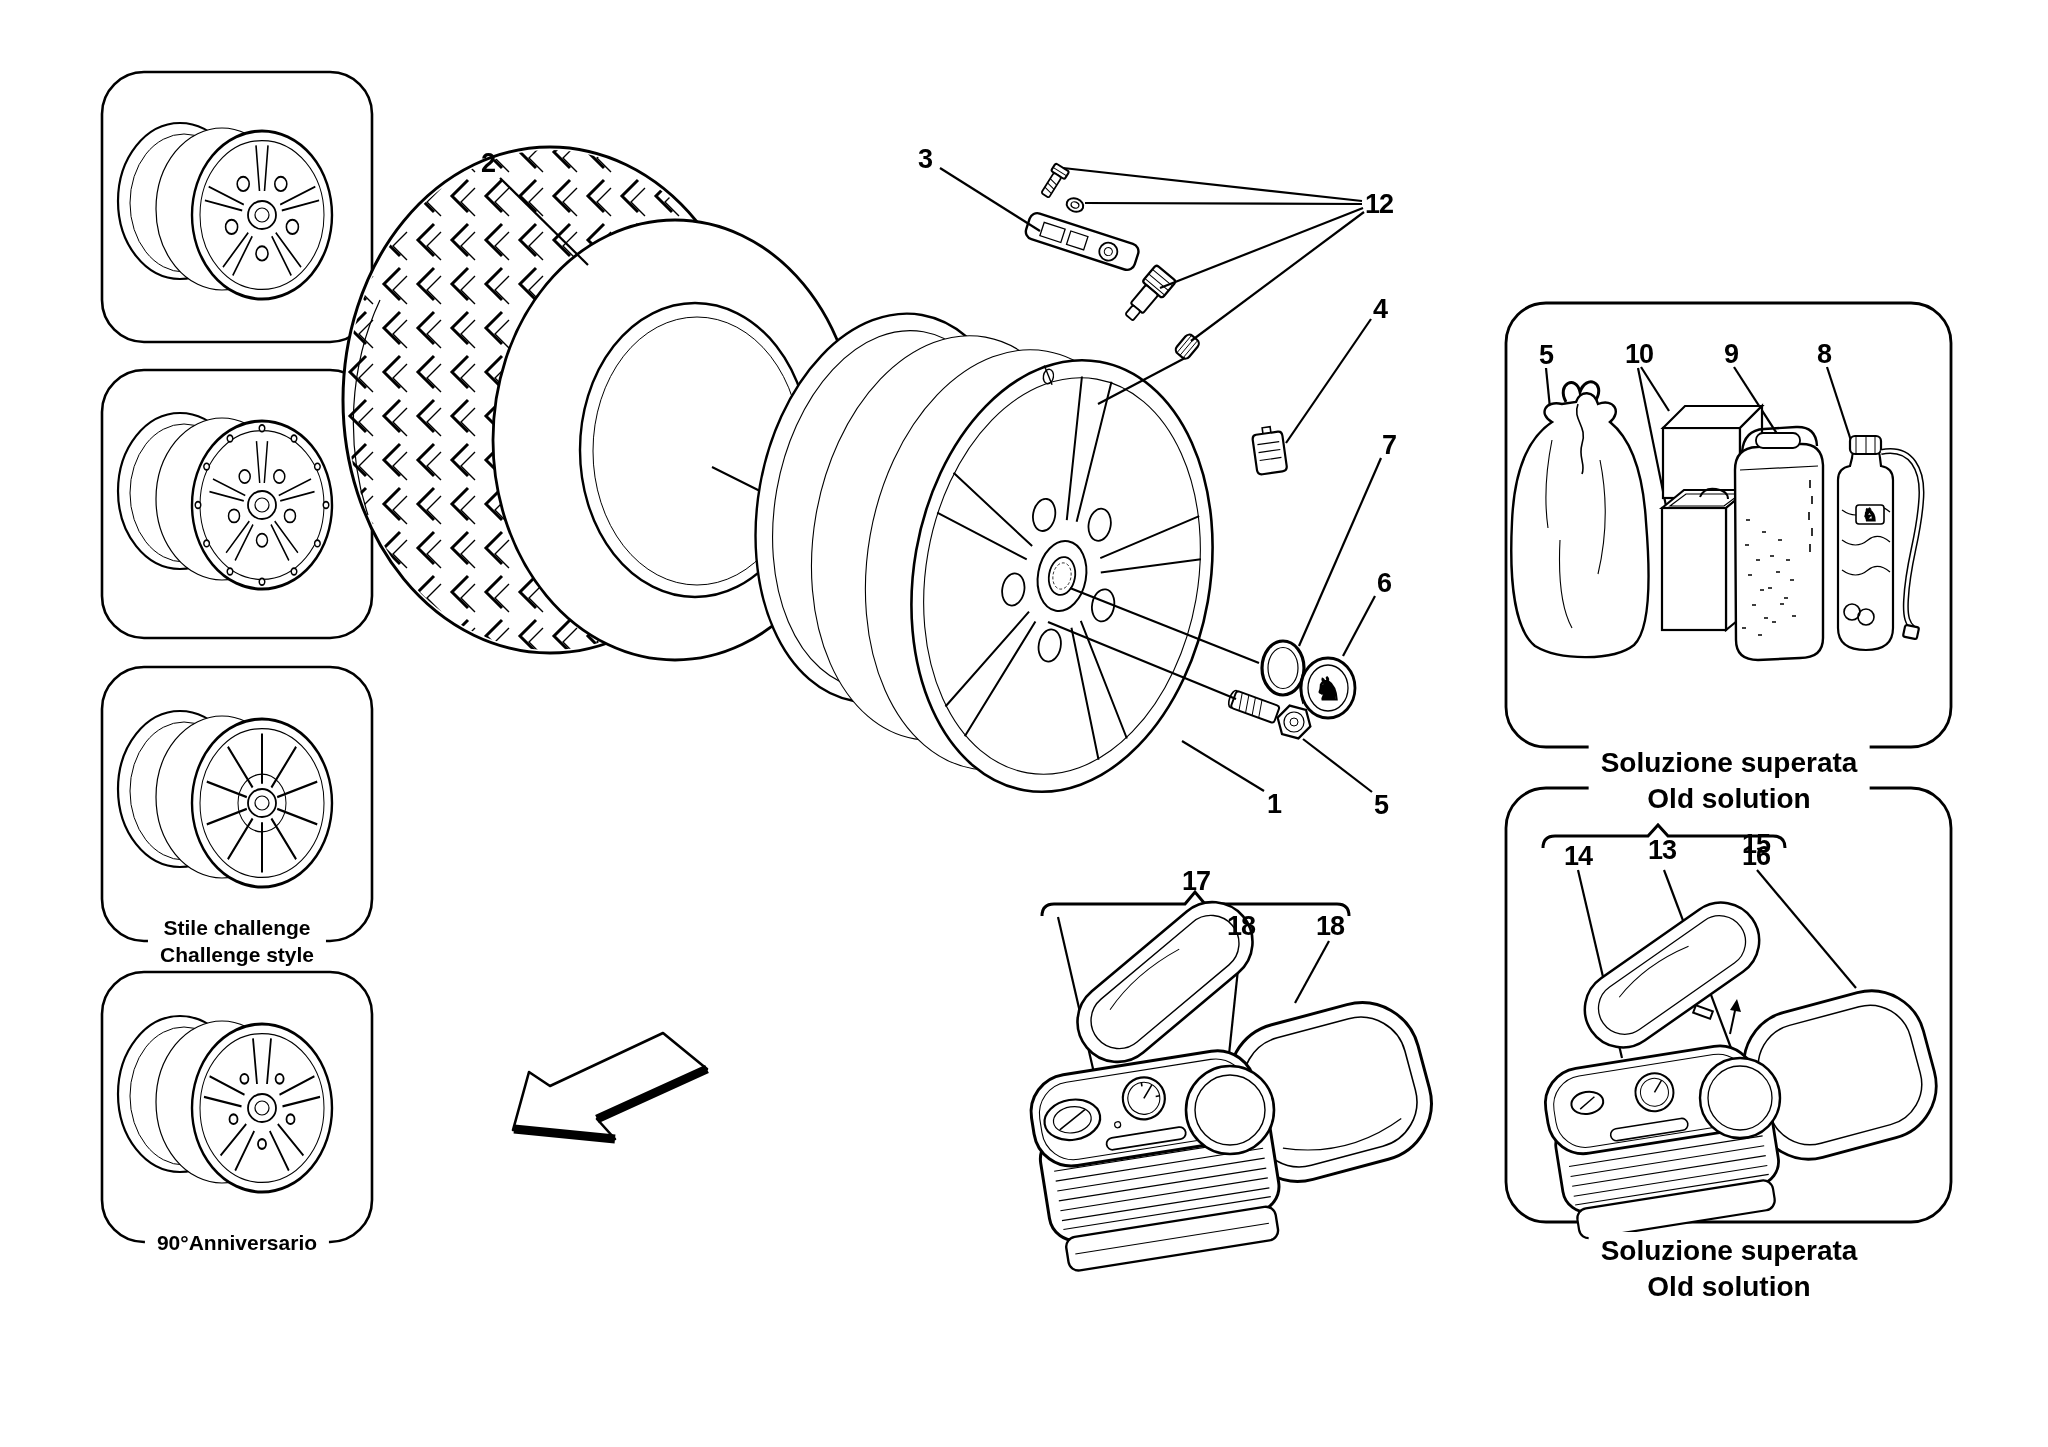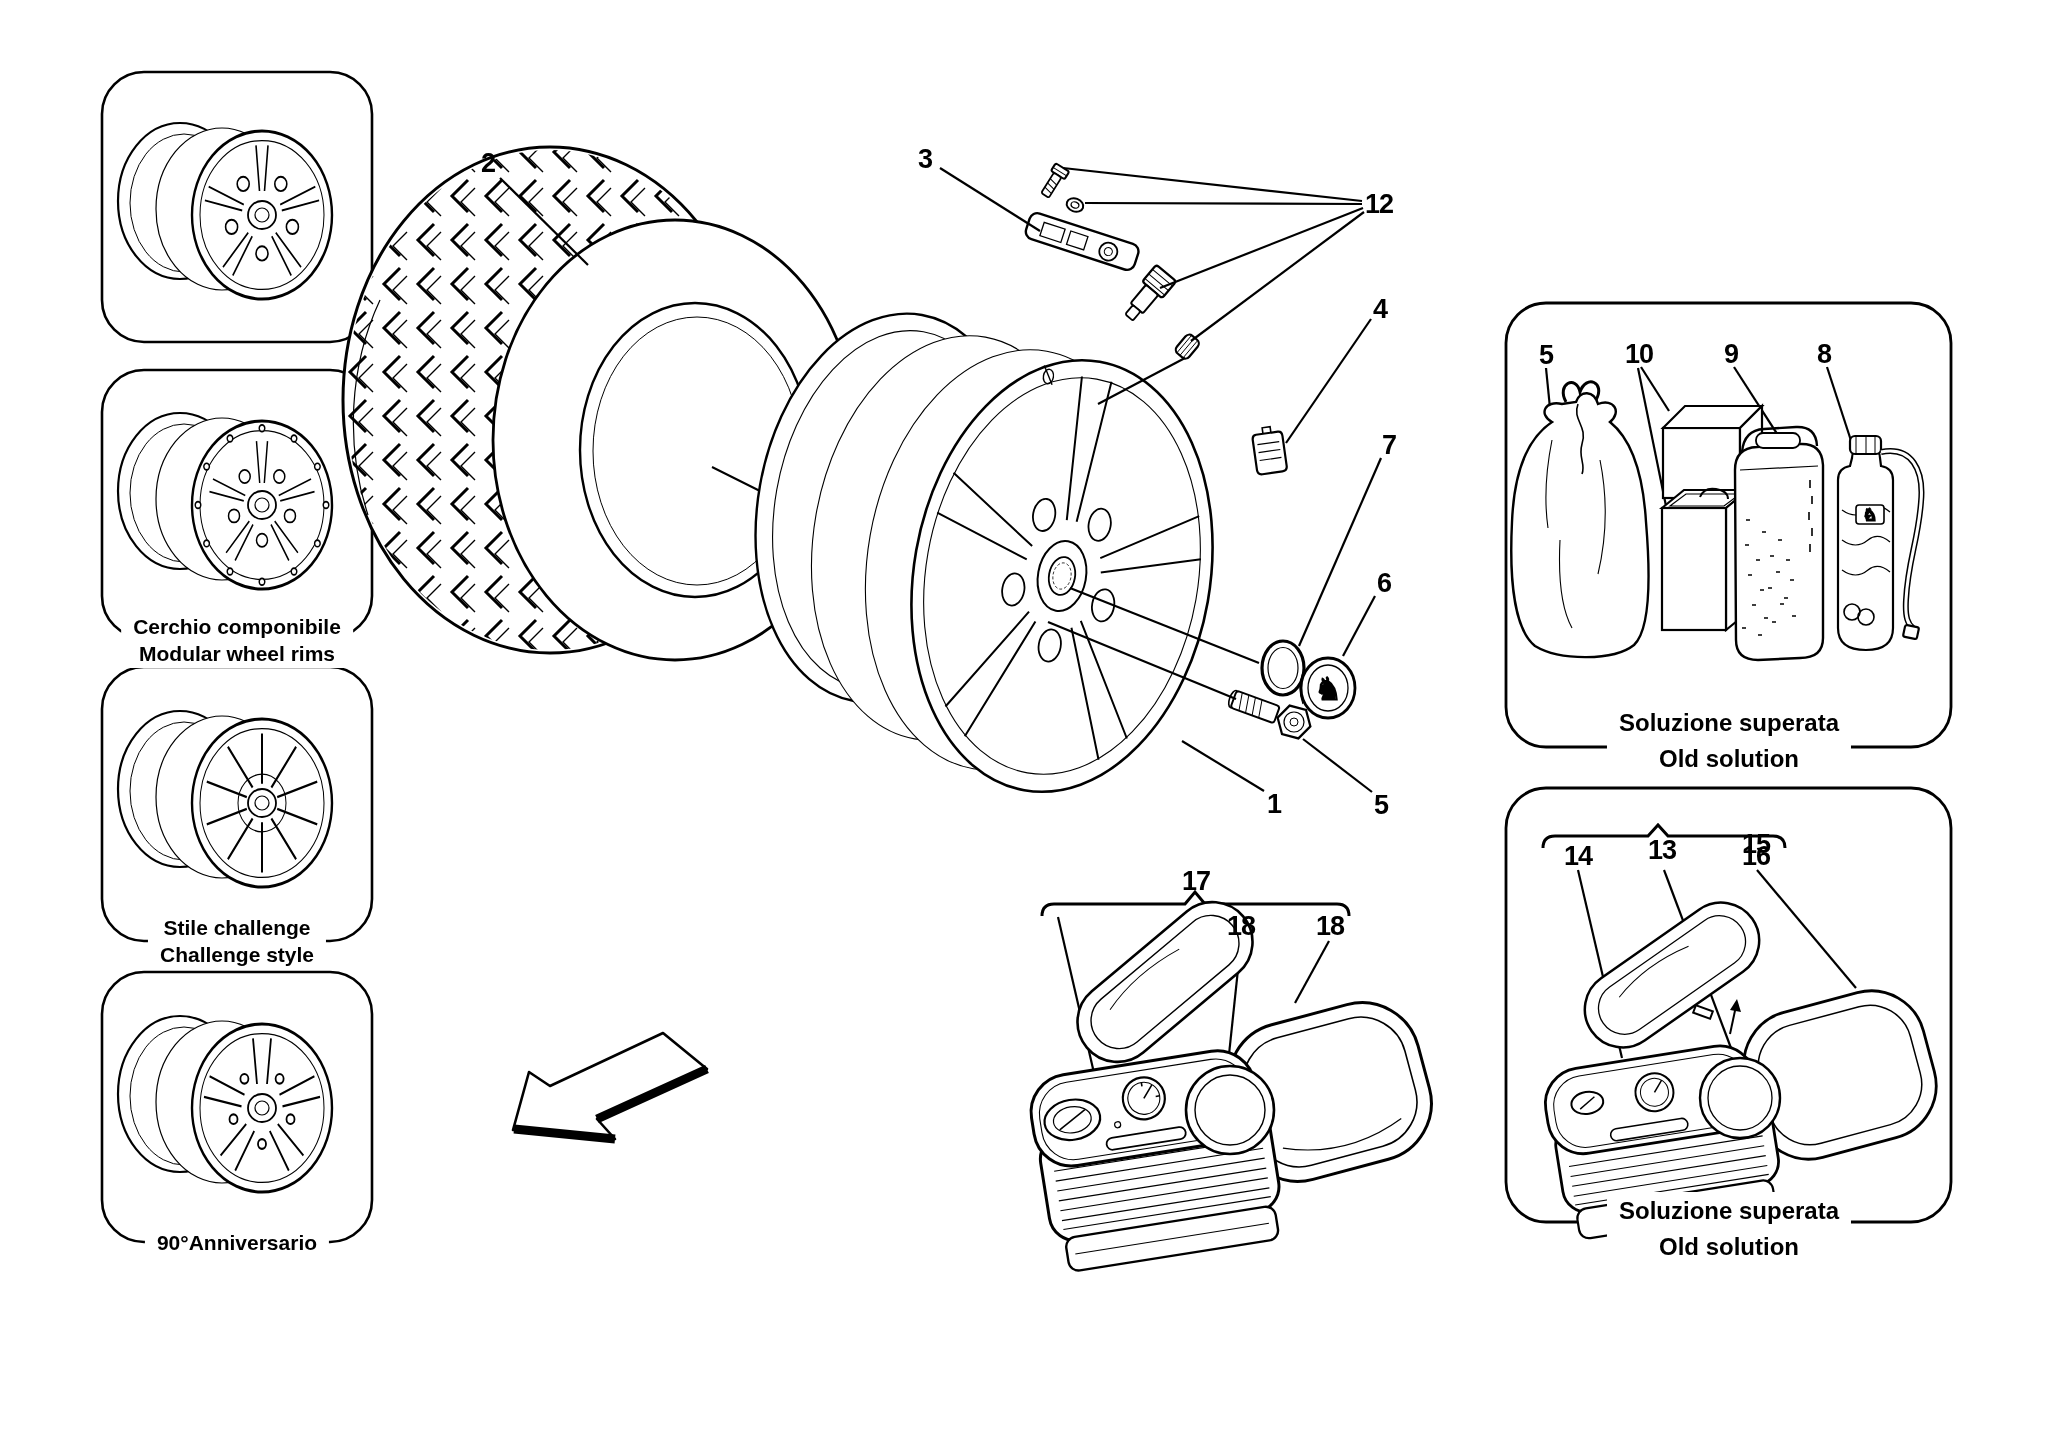--- a/index.html
+++ b/index.html
@@ -12,21 +12,21 @@
     position:absolute;transform:translate(-50%,-50%);
     font-weight:700;font-size:27px;line-height:27px;color:#000;
     letter-spacing:-1px;white-space:nowrap;
   }
   .cap{
     position:absolute;transform:translate(-50%,-50%);
     background:#fff;padding:1px 12px;text-align:center;
     font-weight:700;color:#000;white-space:nowrap;
   }
   .cap.small{font-size:21px;line-height:27px;}
-  .cap.big{font-size:24px;line-height:36px;}
+  .cap.big{font-size:28px;line-height:36px;margin-top:40px;}
 </style>
 </head>
 <body>
 
 <div class="stage">
 
 <svg width="2048" height="1447" viewBox="0 0 2048 1447">
   <defs>
     <pattern id="chev" width="34" height="44" patternUnits="userSpaceOnUse">
       <path d="M26,4 L10,20 L26,36" fill="none" stroke="#000" stroke-width="3"></path>
@@ -382,24 +382,20 @@
 <span class="callout" style="left:1330px;top:926px;">18</span>
 <span class="callout" style="left:1546px;top:355px;">5</span>
 <span class="callout" style="left:1639px;top:354px;text-align:right;">10</span>
 <span class="callout" style="left:1731px;top:354px;">9</span>
 <span class="callout" style="left:1824px;top:354px;">8</span>
 <span class="callout" style="left:1662px;top:817px;margin-top:33px;">13</span>
 <span class="callout" style="left:1578px;top:856px;">14</span>
 <span class="callout" style="left:1756px;top:856px;">16</span>
 <span class="callout" style="left:1756px;top:844px;">15</span>
 
-<div class="cap small" style="left:237px;top:640px;">
-  <div>Cerchio componibile</div>
-  <div>Modular wheel rims</div>
-</div>
 <div class="cap small" style="left:237px;top:941px;">
   <div>Stile challenge</div>
   <div>Challenge style</div>
 </div>
 <div class="cap small" style="left:237px;top:1242px;">
   <div>90°Anniversario</div>
 </div>
 <div class="cap big" style="left:1729px;top:741px;">
   <div>Soluzione superata</div>
   <div>Old solution</div>

